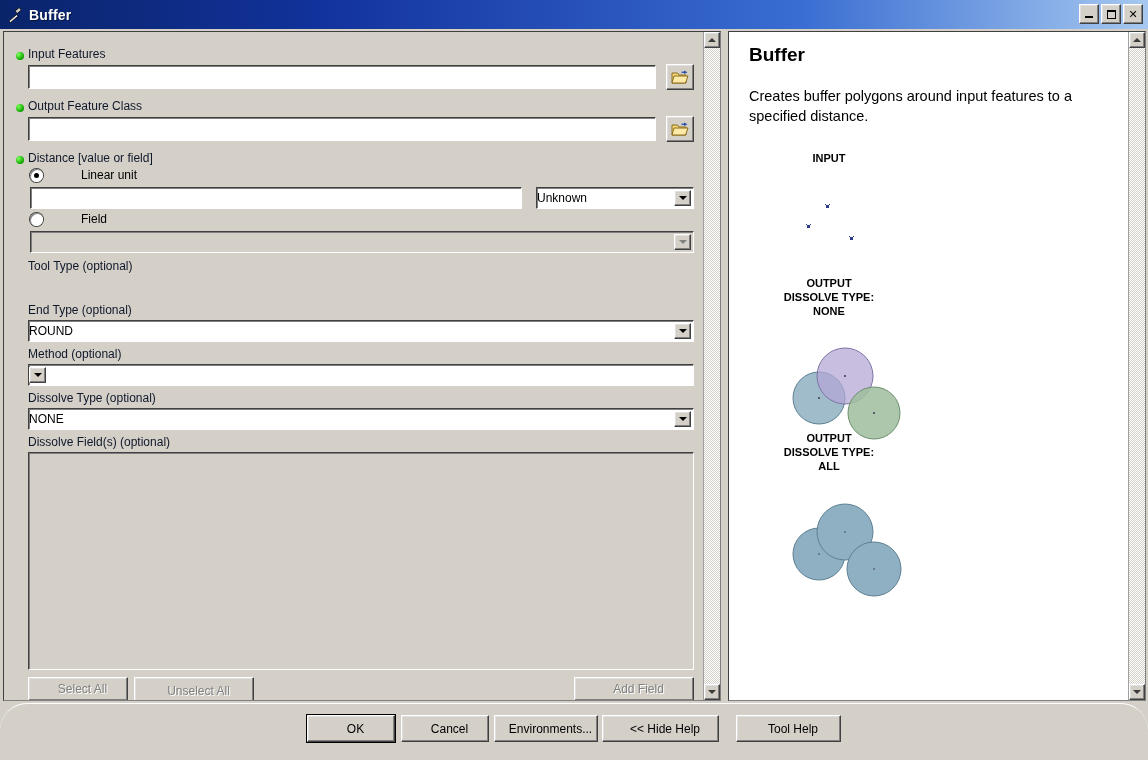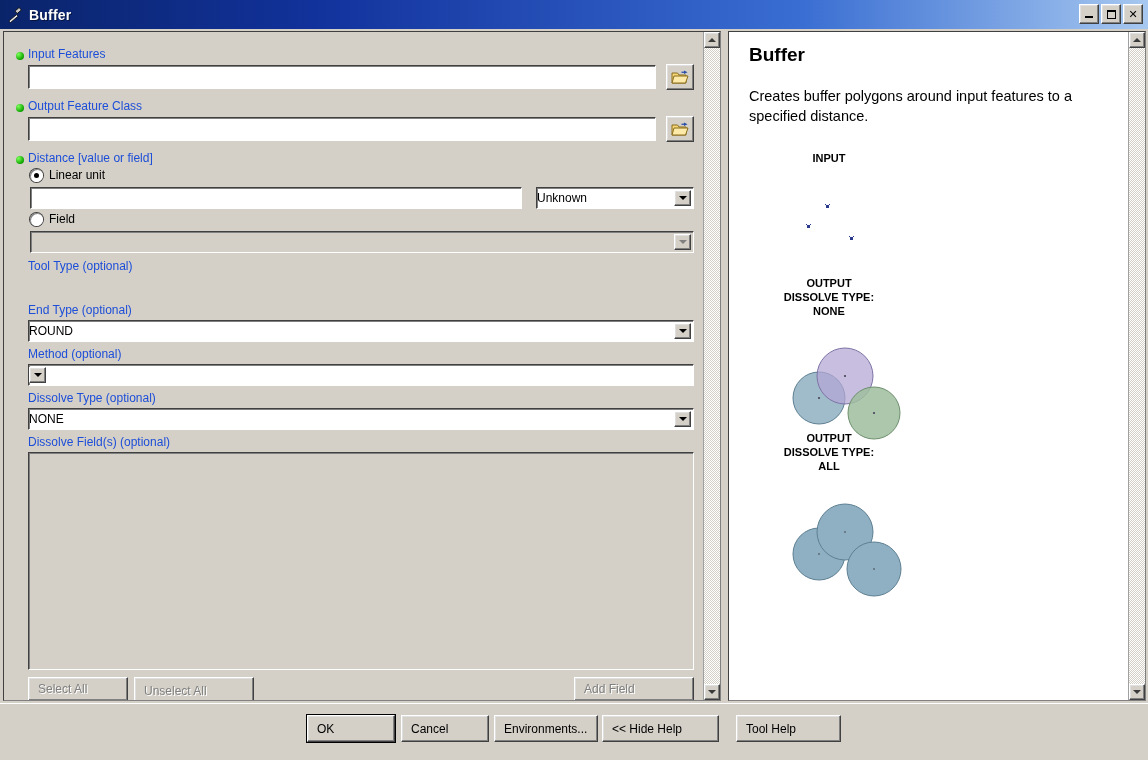--- a/index.html
+++ b/index.html
@@ -127,21 +127,21 @@
     border-right: 4px solid transparent;
     transform: translate(-50%, -50%);
   }
   .sb-arrow.up i { border-bottom: 4px solid #3a3a3a; }
   .sb-arrow.down i { border-top: 4px solid #3a3a3a; }
 
   
   .plabel {
     position: absolute;
     font-size: 12px;
-    color: #1d4ed8;
+    color: #0f172a;
     white-space: nowrap;
   }
   .req-dot {
     position: absolute;
     width: 8px; height: 8px;
     border-radius: 50%;
     background: radial-gradient(circle at 30% 30%, #7dff59, #0ea500 70%, #046d00);
   }
 
   .tfield {
@@ -213,21 +213,21 @@
     cursor: default;
   }
   .radio.checked::after {
     content: "";
     position: absolute;
     left: 4px; top: 4px;
     width: 5px; height: 5px;
     border-radius: 50%;
     background: #000;
   }
-  .radio-row .rlabel { font-size: 12px; color: #000; white-space: nowrap; }
+  .radio-row .rlabel { font-size: 12px; color: #000; white-space: nowrap; margin-left: 32px; }
 
   .listbox {
     position: absolute;
     background: #d4d0c8;
     border: 1px solid;
     border-color: #404040 #ffffff #ffffff #404040;
     box-shadow: inset 1px 1px 0 #808080;
     box-sizing: border-box;
   }
 
@@ -250,21 +250,21 @@
     background: #d4d0c8;
     border: 1px solid;
     border-color: #ffffff #404040 #404040 #ffffff;
     box-shadow: inset -1px -1px 0 #808080, inset 1px 1px 0 #dfdfdf;
     box-sizing: border-box;
     font-family: "Liberation Sans", sans-serif;
     font-size: 12px;
     color: #000;
     display: flex;
     align-items: center;
-    justify-content: flex-start;
+    justify-content: center;
     cursor: default;
     white-space: nowrap;
     padding-left: 9px;
   }
   .btn.disabled {
     color: #808080;
     text-shadow: 1px 1px 0 #ffffff;
   }
   .btn.default {
     box-shadow: inset -1px -1px 0 #808080, inset 1px 1px 0 #dfdfdf, 0 0 0 1px #000000;
@@ -307,20 +307,21 @@
     white-space: pre-line;
   }
 
   
   .bottom-bar {
     position: absolute;
     left: 0; top: 703px;
     width: 1148px; height: 57px;
     background: #d4d0c8;
     border-top: 1px solid #ffffff;
+    border-radius: 27px;
   }
 </style>
 </head>
 <body>
 
 <div id="app">
 
   <div class="titlebar">
     <span class="title-icon">
       <svg width="18" height="18" viewBox="0 0 18 18">

